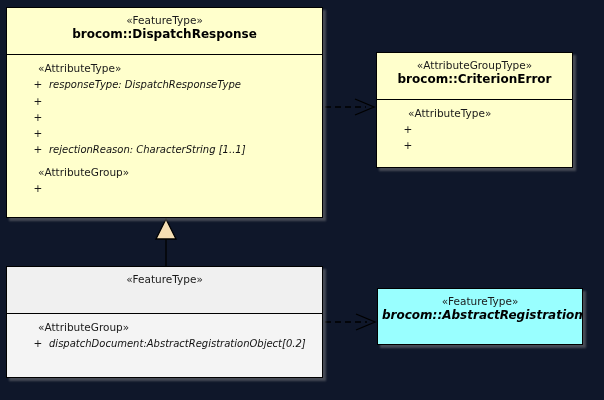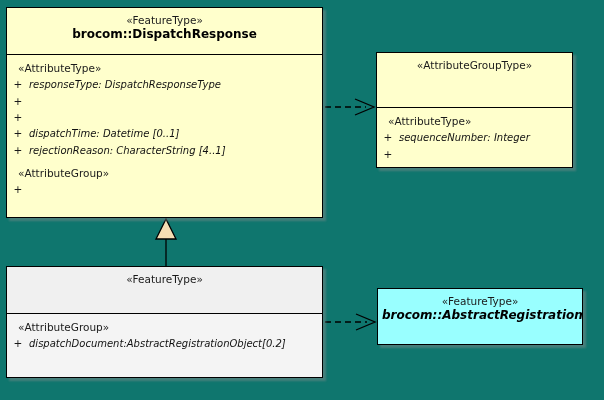--- a/index.html
+++ b/index.html
@@ -10,21 +10,21 @@
   body {
     width: 604px;
     height: 400px;
     font-family: "DejaVu Sans", "Liberation Sans", sans-serif;
     overflow: hidden;
   }
   #canvas {
     position: relative;
     width: 604px;
     height: 400px;
-    background: #0f766e;
+    background: #0f172a;
   }
 
   
   .uml-class {
     position: absolute;
     box-sizing: border-box;
     border: 1.6px solid #000000;
     box-shadow: 2.5px 2.5px 2px rgba(140,140,140,0.45);
     overflow: hidden;
   }
@@ -50,21 +50,21 @@
     font-weight: bold;
     color: #000000;
     line-height: 15px;
     white-space: nowrap;
   }
   .classname.abstract {
     font-style: italic;
   }
   .uml-body {
     box-sizing: border-box;
-    padding: 5px 2px 4px 0;
+    padding: 5px 2px 4px 20px;
   }
   .group-label {
     font-size: 10.5px;
     color: #1a1a1a;
     padding-left: 11px;
     line-height: 16px;
     white-space: nowrap;
   }
   .attr-row {
     display: flex;
@@ -138,44 +138,43 @@
         <span class="attr-text">responseType: DispatchResponseType</span>
       </div>
       <div class="attr-row">
         <span class="attr-vis">+</span>
       </div>
       <div class="attr-row">
         <span class="attr-vis">+</span>
       </div>
       <div class="attr-row">
         <span class="attr-vis">+</span>
-        <span class="attr-text">dispatchTime: Datetime [0..1]</span>
-      </div>
-      <div class="attr-row">
-        <span class="attr-vis">+</span>
-        <span class="attr-text">rejectionReason: CharacterString [4..1]</span>
+      </div>
+      <div class="attr-row">
+        <span class="attr-vis">+</span>
+        <span class="attr-text">rejectionReason: CharacterString [1..1]</span>
       </div>
 
       <div class="group-label" style="margin-top:6px;">«AttributeGroup»</div>
 
       <div class="attr-row">
         <span class="attr-vis">+</span>
       </div>
     </div>
   </div>
 
   <div class="uml-class fill-yellow" style="left:376px; top:52px; width:197px; height:116px;">
-    <div class="uml-header thin-divider fill-yellow" style="height:55px;">
+    <div class="uml-header thin-divider fill-yellow" style="height:47px;">
       <div class="stereotype">«AttributeGroupType»</div>
+      <div class="classname">brocom::CriterionError</div>
     </div>
     <div class="uml-body">
       <div class="group-label">«AttributeType»</div>
       <div class="attr-row">
         <span class="attr-vis">+</span>
-        <span class="attr-text">sequenceNumber: Integer</span>
       </div>
       <div class="attr-row">
         <span class="attr-vis">+</span>
       </div>
     </div>
   </div>
 
   <div class="uml-class fill-gray-body" style="left:6px; top:266px; width:317px; height:112px;">
     <div class="uml-header thin-divider fill-gray-header" style="height:47px;">
       <div class="stereotype">«FeatureType»</div>

